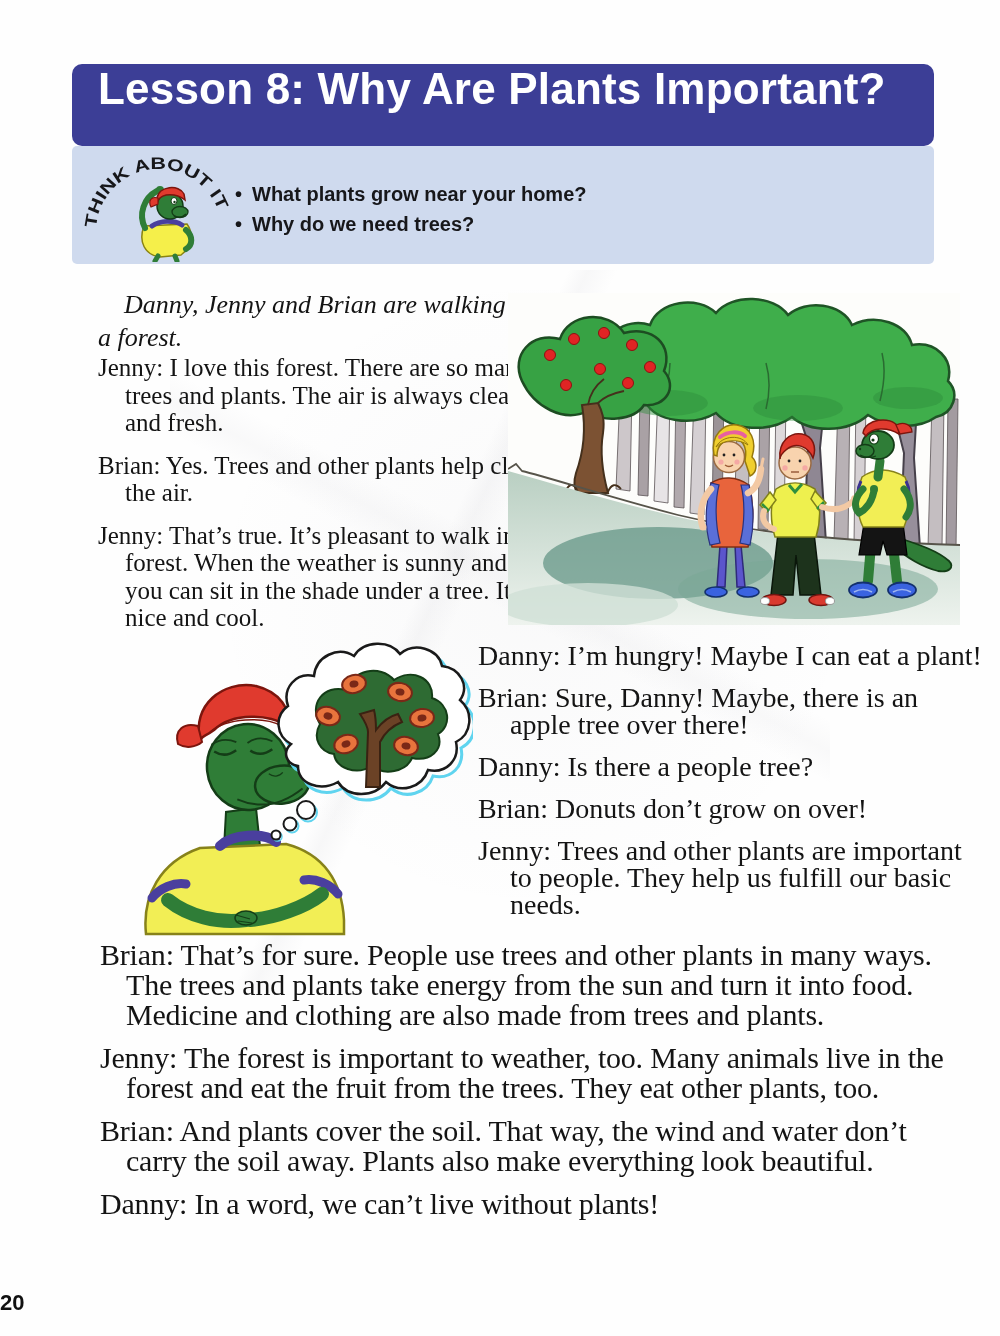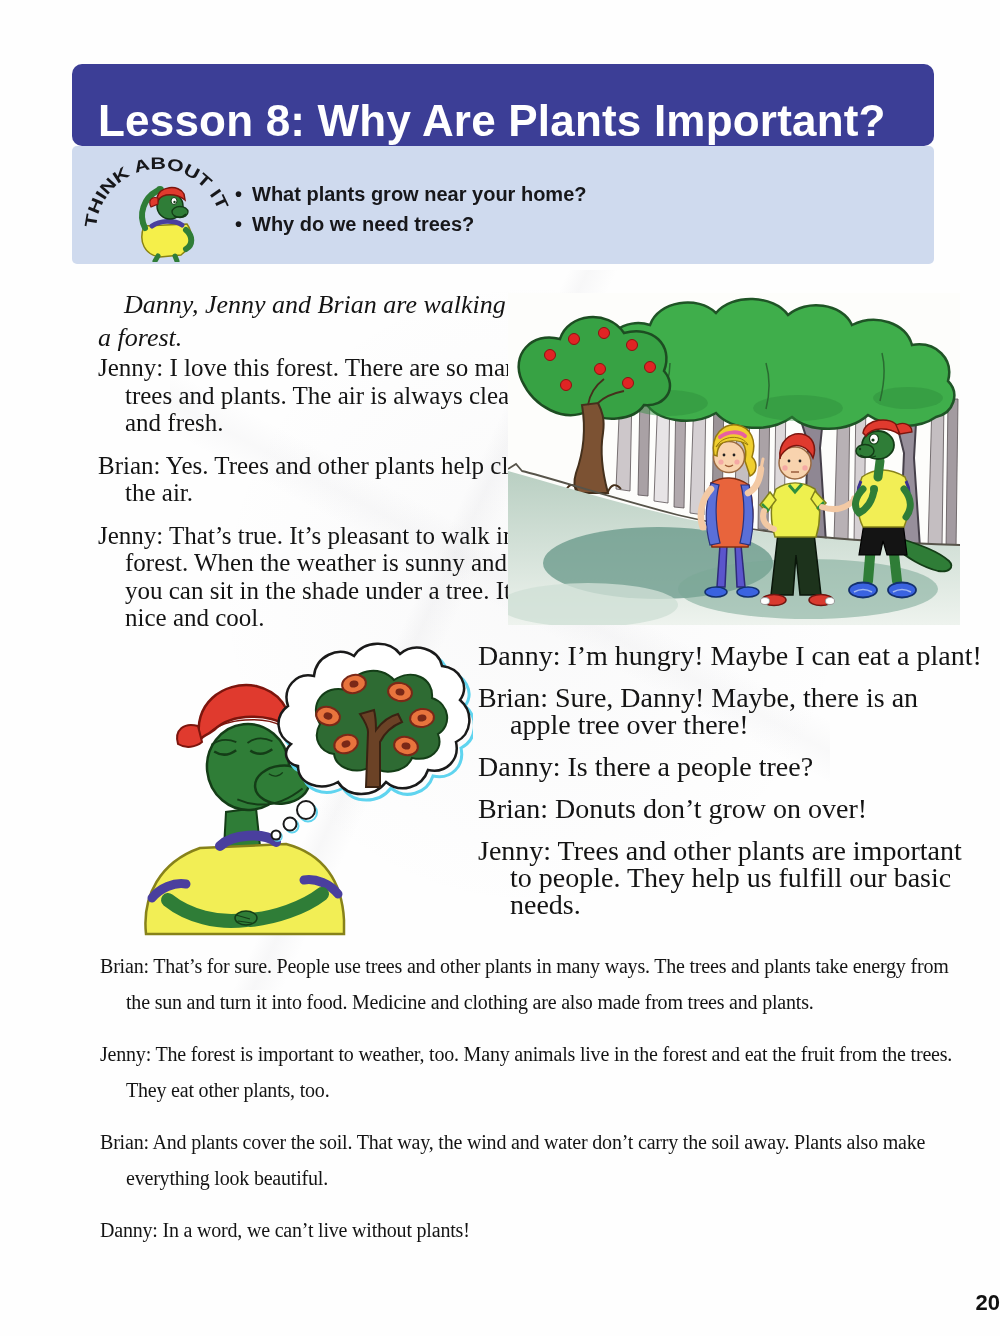--- a/index.html
+++ b/index.html
@@ -13,21 +13,21 @@
     position:absolute; left:170px; top:270px; width:660px; height:720px;
     background:
       linear-gradient(115deg, transparent 40%, rgba(120,120,135,0.05) 42%, transparent 45%),
       linear-gradient(28deg, transparent 52%, rgba(120,120,135,0.04) 55%, transparent 58%),
       radial-gradient(circle at 55% 45%, rgba(120,120,135,0.035), transparent 60%);
     pointer-events:none;
   }
   .header-bar {
     position:absolute; left:72px; top:64px; width:862px; height:82px;
     background:#3c3e96; border-radius:10px;
-    display:flex; align-items:flex-end; padding-left:26px;
+    display:flex; align-items:flex-start; padding-left:26px;
     font-family:"Liberation Sans","DejaVu Sans",sans-serif;
     font-weight:bold; font-size:44px; color:#ffffff; letter-spacing:0.2px;
   }
   .think-panel {
     position:absolute; left:72px; top:146px; width:862px; height:118px;
     background:#cfdaee; border-radius:5px;
   }
   .logo-svg { position:absolute; left:10px; top:2px; width:158px; height:114px; }
   .bullets { position:absolute; left:163px; top:37px;
     font-family:"Liberation Sans","DejaVu Sans",sans-serif;
@@ -36,26 +36,26 @@
   .bullet-char { margin-right:10px; font-size:20px; }
   .intro {
     position:absolute; left:98px; top:288px; width:452px;
     font-style:italic; font-size:26px; line-height:33px; text-indent:26px;
   }
   .col-left { position:absolute; left:98px; top:354px; width:458px; }
   .col-left p { font-size:25px; line-height:27.5px; padding-left:27px; text-indent:-27px; margin:0 0 15px 0; }
   .col-right { position:absolute; left:478px; top:642px; width:505px; }
   .col-right p { font-size:28px; line-height:27px; padding-left:32px; text-indent:-32px; margin:0 0 15px 0; }
   .col-bottom { position:absolute; left:100px; top:932px; width:858px; }
-  .col-bottom p { font-size:20px; line-height:36px; letter-spacing:-0.2px; padding-left:26px; text-indent:-26px; margin:16px 0 13px 0; }
+  .col-bottom p { font-size:30px; line-height:30px; letter-spacing:-0.2px; padding-left:26px; text-indent:-26px; margin:8px 0 13px 0; }
   .dlg b { font-weight:normal; }
   .forest-svg { position:absolute; left:508px; top:293px; width:452px; height:332px; }
   .daydream-svg { position:absolute; left:108px; top:632px; width:365px; height:305px; }
   .page-number {
-    position:absolute; left:0; top:1290px; width:1000px; text-align:right;
+    position:absolute; left:0; top:1290px; width:1000px; text-align:left;
     font-family:"Liberation Sans","DejaVu Sans",sans-serif;
     font-weight:bold; font-size:22px; color:#111;
   }
 </style>
 </head>
 <body>
 
 <div class="page">
   <div class="watermark"></div>
 

